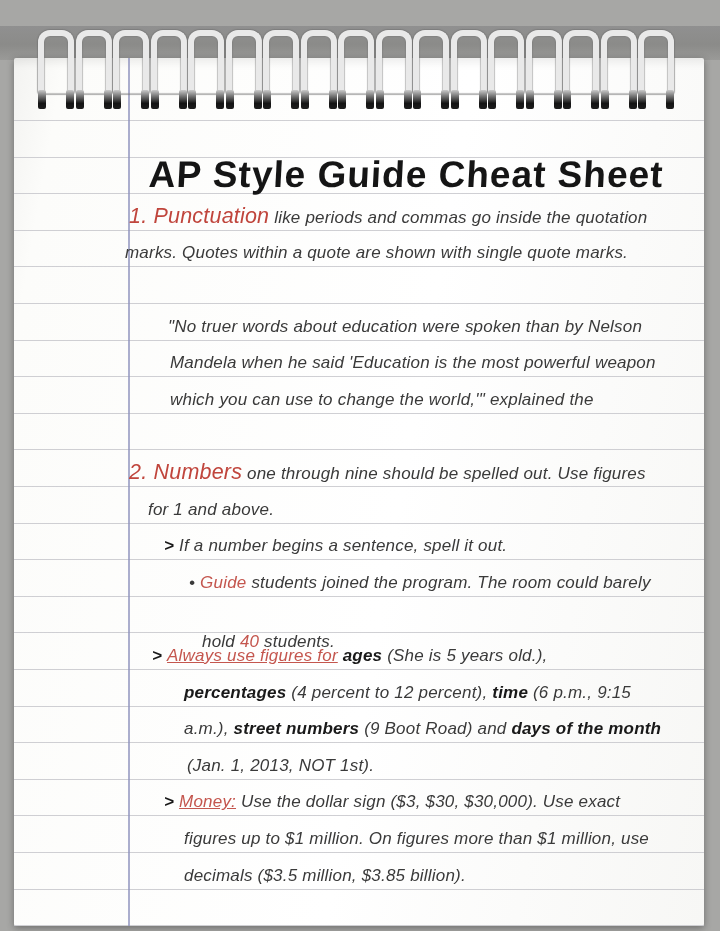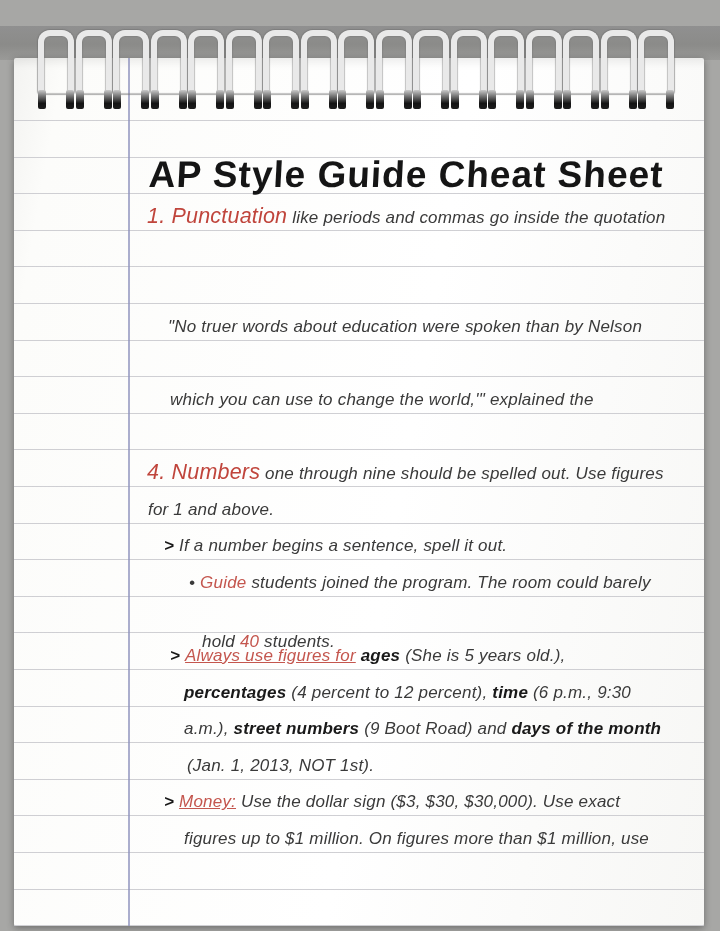--- a/index.html
+++ b/index.html
@@ -61,69 +61,72 @@
     font-size:37px;font-weight:700;letter-spacing:1px;color:#151515;
     transform:skewX(-3deg);
     white-space:nowrap;
   }
   .row{
     position:absolute;
     font-size:17px;line-height:27px;letter-spacing:.2px;
     font-style:italic;color:var(--ink);
     white-space:nowrap;
   }
-  .sec{color:var(--accent_red);font-size:21.5px;margin-left:18px;}
+  .sec{color:var(--accent_red);font-size:21.5px;}
   .red{color:var(--inline_red);}
   .red-u{color:var(--inline_red);text-decoration:underline;text-decoration-color:var(--inline_red);}
   .b{font-weight:700;color:var(--bold_ink);}
 </style>
 </head>
 <body>
 
 <div class="photo">
   <div class="top-edge"></div>
 
   <div class="page">
     <div class="rules"></div>
     <div class="margin-line"></div>
 
     <div class="title">AP Style Guide Cheat Sheet</div>
 
     <div class="row" style="top:144.8px;left:115px"><span class="sec">1. Punctuation</span><span> like periods and commas go inside the quotation</span></div>
 
+    <div class="row" style="top:181.4px;left:111px"><span>marks. Quotes within a quote are shown with single quote marks.</span></div>
 
 
     <div class="row" style="top:254.6px;left:154px"><span>"No truer words about education were spoken than by Nelson</span></div>
 
+    <div class="row" style="top:291.2px;left:156px"><span>Mandela when he said 'Education is the most powerful weapon</span></div>
 
     <div class="row" style="top:327.8px;left:156px"><span>which you can use to change the world,'" explained the</span></div>
 
 
-    <div class="row" style="top:401px;left:115px"><span class="sec">4. Numbers</span><span> one through nine should be spelled out. Use figures</span></div>
+    <div class="row" style="top:401px;left:115px"><span class="sec">2. Numbers</span><span> one through nine should be spelled out. Use figures</span></div>
 
     <div class="row" style="top:437.6px;left:134px"><span>for 1 and above.</span></div>
 
     <div class="row" style="top:474.2px;left:150px"><span class="b">&gt; </span><span>If a number begins a sentence, spell it out.</span></div>
 
     <div class="row" style="top:510.8px;left:175px"><span>• </span><span class="red">Guide</span><span> students joined the program. The room could barely</span></div>
 
     <div class="row" style="top:570px;left:188px"><span>hold </span><span class="red">40</span><span> students.</span></div>
 
-    <div class="row" style="top:584px;left:156px"><span class="b">&gt; </span><span class="red-u">Always use figures for</span><span class="b"> ages</span><span> (She is 5 years old.),</span></div>
+    <div class="row" style="top:584px;left:138px"><span class="b">&gt; </span><span class="red-u">Always use figures for</span><span class="b"> ages</span><span> (She is 5 years old.),</span></div>
 
-    <div class="row" style="top:620.6px;left:170px"><span class="b">percentages</span><span> (4 percent to 12 percent), </span><span class="b">time</span><span> (6 p.m., 9:30</span></div>
+    <div class="row" style="top:620.6px;left:170px"><span class="b">percentages</span><span> (4 percent to 12 percent), </span><span class="b">time</span><span> (6 p.m., 9:15</span></div>
 
     <div class="row" style="top:657.2px;left:170px"><span>a.m.), </span><span class="b">street numbers</span><span> (9 Boot Road) and </span><span class="b">days of the month</span></div>
 
     <div class="row" style="top:693.8px;left:173px"><span>(Jan. 1, 2013, NOT 1st).</span></div>
 
     <div class="row" style="top:730.4px;left:150px"><span class="b">&gt; </span><span class="red-u">Money:</span><span> Use the dollar sign ($3, $30, $30,000). Use exact</span></div>
 
     <div class="row" style="top:767px;left:170px"><span>figures up to $1 million. On figures more than $1 million, use</span></div>
 
+    <div class="row" style="top:803.6px;left:170px"><span>decimals ($3.5 million, $3.85 billion).</span></div>
   </div>
 
   <div class="binding">
       <div class="ring" style="left: 22px;"></div>
       <div class="ring" style="left: 59.5px;"></div>
       <div class="ring" style="left: 97px;"></div>
       <div class="ring" style="left: 134.5px;"></div>
       <div class="ring" style="left: 172px;"></div>
       <div class="ring" style="left: 209.5px;"></div>
       <div class="ring" style="left: 247px;"></div>

